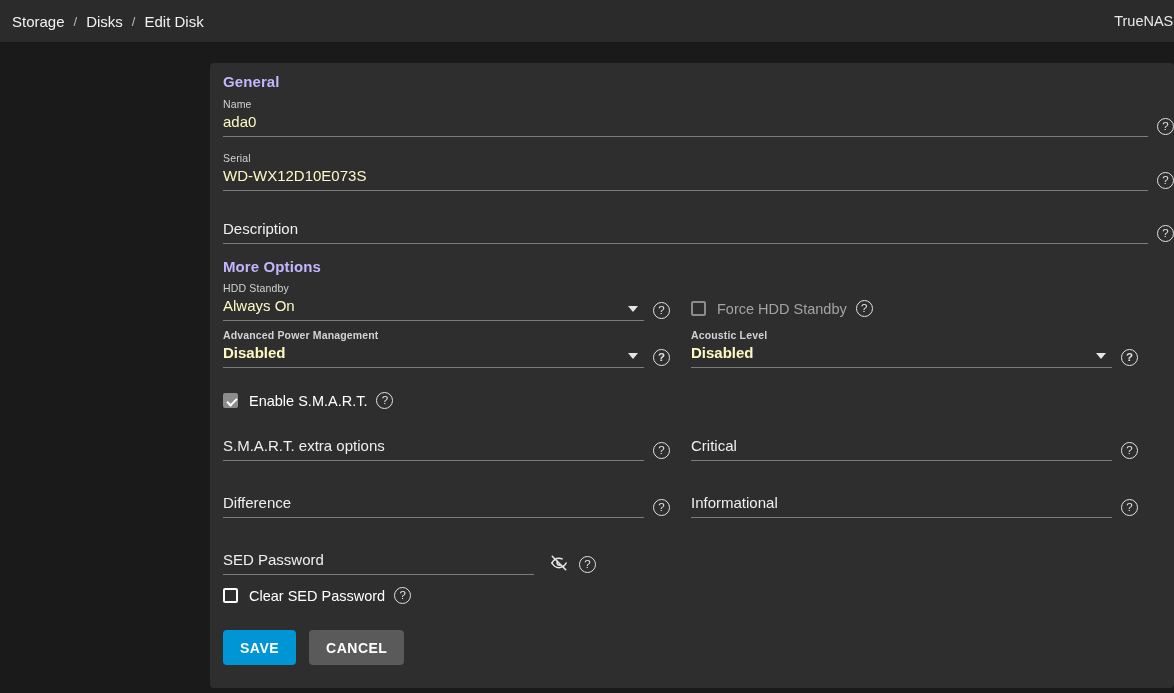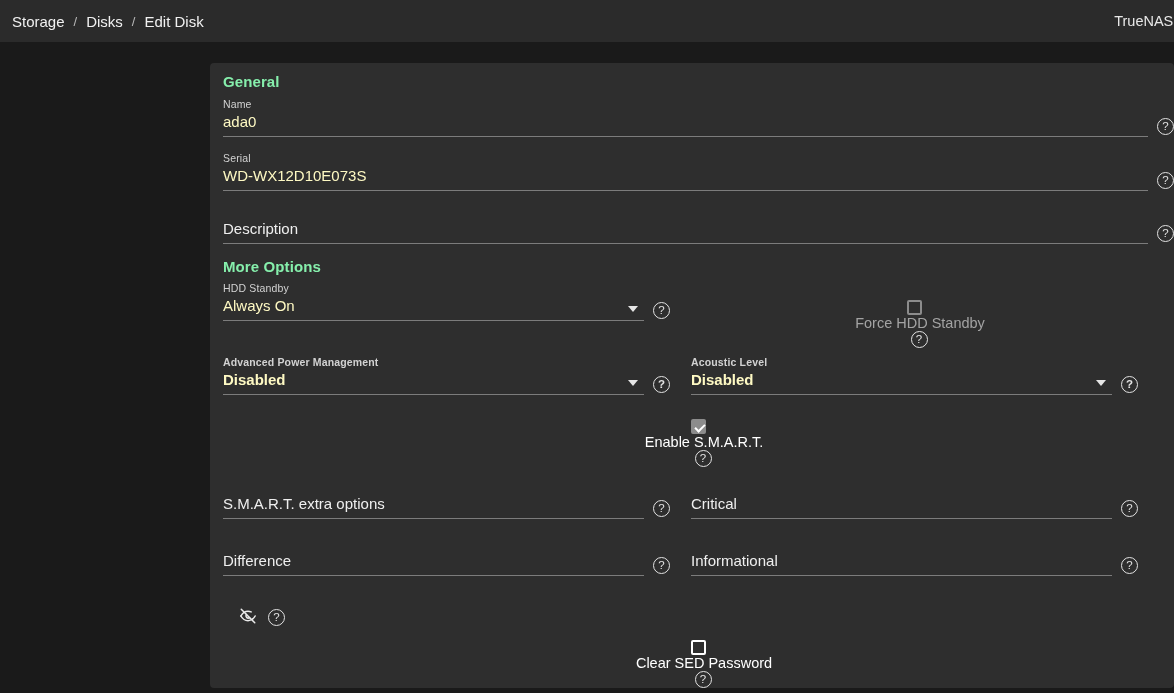--- a/index.html
+++ b/index.html
@@ -54,21 +54,21 @@
   }
   .card-inner {
     position: absolute;
     left: 13px; top: 0;
     width: 951px;
   }
 
   .section-title {
     font-size: 15px;
     font-weight: bold;
-    color: #86efac;
+    color: #c4b5fd;
     margin-top: 10px;
     margin-bottom: 8px;
     letter-spacing: .1px;
   }
   .section-title.more { margin-top: 14px; margin-bottom: 7px; }
 
   
   .row { position: relative; width: 100%; }
   .cols { display: flex; width: 100%; }
   .col { position: relative; }
@@ -125,21 +125,21 @@
     cursor: pointer;
     user-select: none;
   }
 
   
   .fh { display: flex; align-items: flex-end; }
   .fh .field { flex: 1 1 auto; }
   .fh .help  { margin-left: 9px; margin-bottom: 2px; }
 
   
-  .checkrow { display: flex; align-items: center; flex-direction: column; }
+  .checkrow { display: flex; align-items: center; }
   .cbox {
     width: 15px; height: 15px;
     flex: 0 0 15px;
     border: 2px solid #ffffff;
     border-radius: 2px;
     background: transparent;
     position: relative;
     cursor: pointer;
   }
   .cbox.dim { border-color: #8c8c8c; }
@@ -336,20 +336,24 @@
             <div class="fvalue placeholder">Informational</div>
             <div class="underline"></div>
           </div>
           <div class="help">?</div>
         </div>
       </div>
     </div>
 
     <div class="row" style="margin-top:31px;">
       <div class="fh" style="width:373px;">
+        <div class="field">
+          <div class="fvalue placeholder">SED Password</div>
+          <div class="underline"></div>
+        </div>
         <div class="eye-off" style="margin-left:14px;margin-bottom:3px;">
           <svg width="22" height="18" viewBox="0 0 24 24" fill="none" stroke="#eaeaea" stroke-width="2" stroke-linecap="round" stroke-linejoin="round">
             <path d="M2.5 12S6 5.5 12 5.5c1.6 0 3 .45 4.2 1.1M21.5 12s-1.2 2.2-3.3 4"></path>
             <path d="M9.9 9.9a3 3 0 0 0 4.2 4.2"></path>
             <path d="M18.2 16c-1.5 1.2-3.6 2.2-6.2 2.2-6 0-9.5-6.2-9.5-6.2"></path>
             <line x1="3" y1="3" x2="21" y2="21"></line>
           </svg>
         </div>
         <div class="help">?</div>
       </div>

